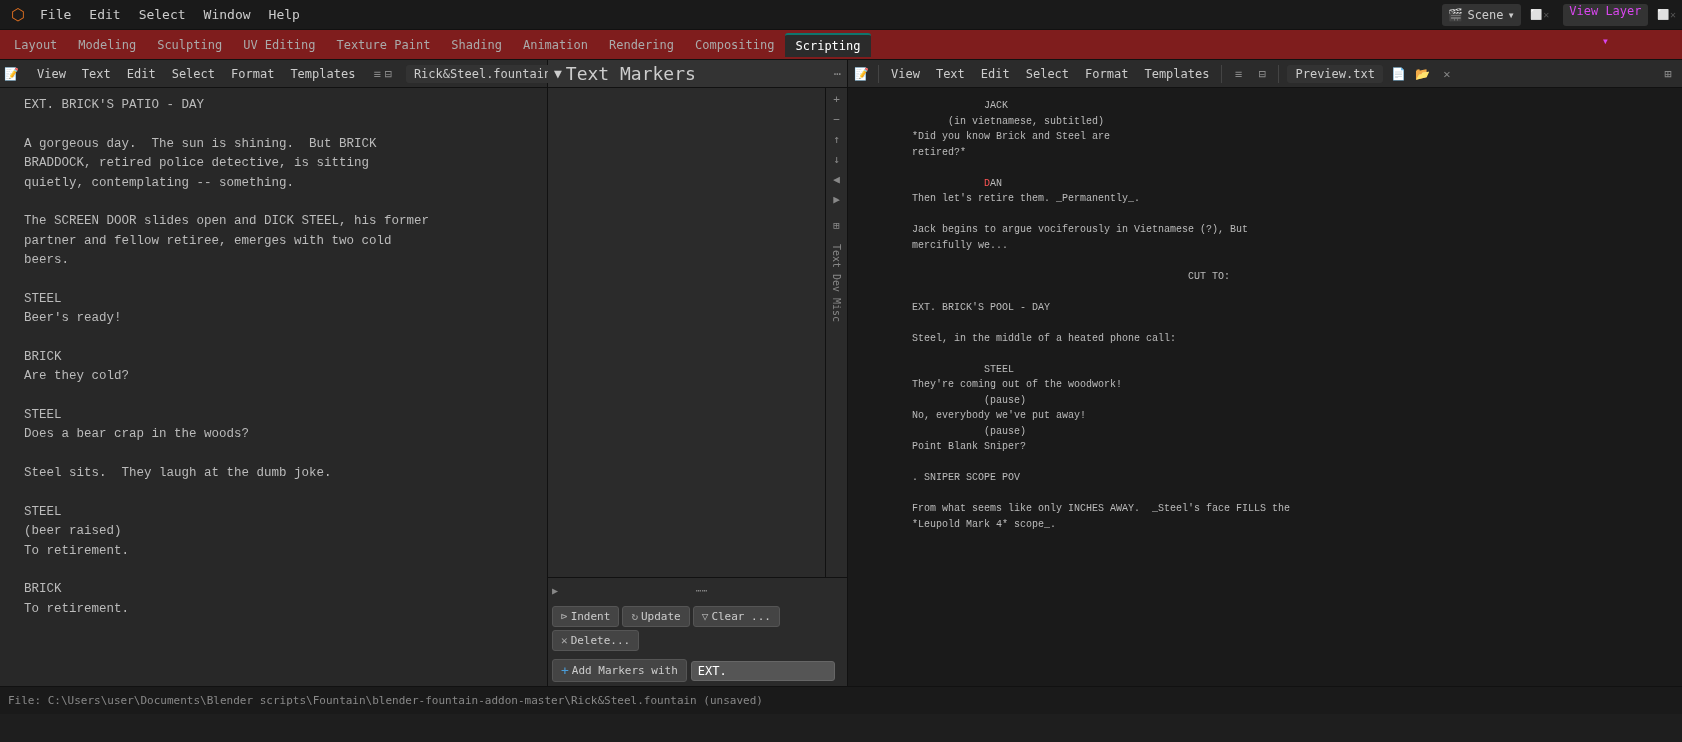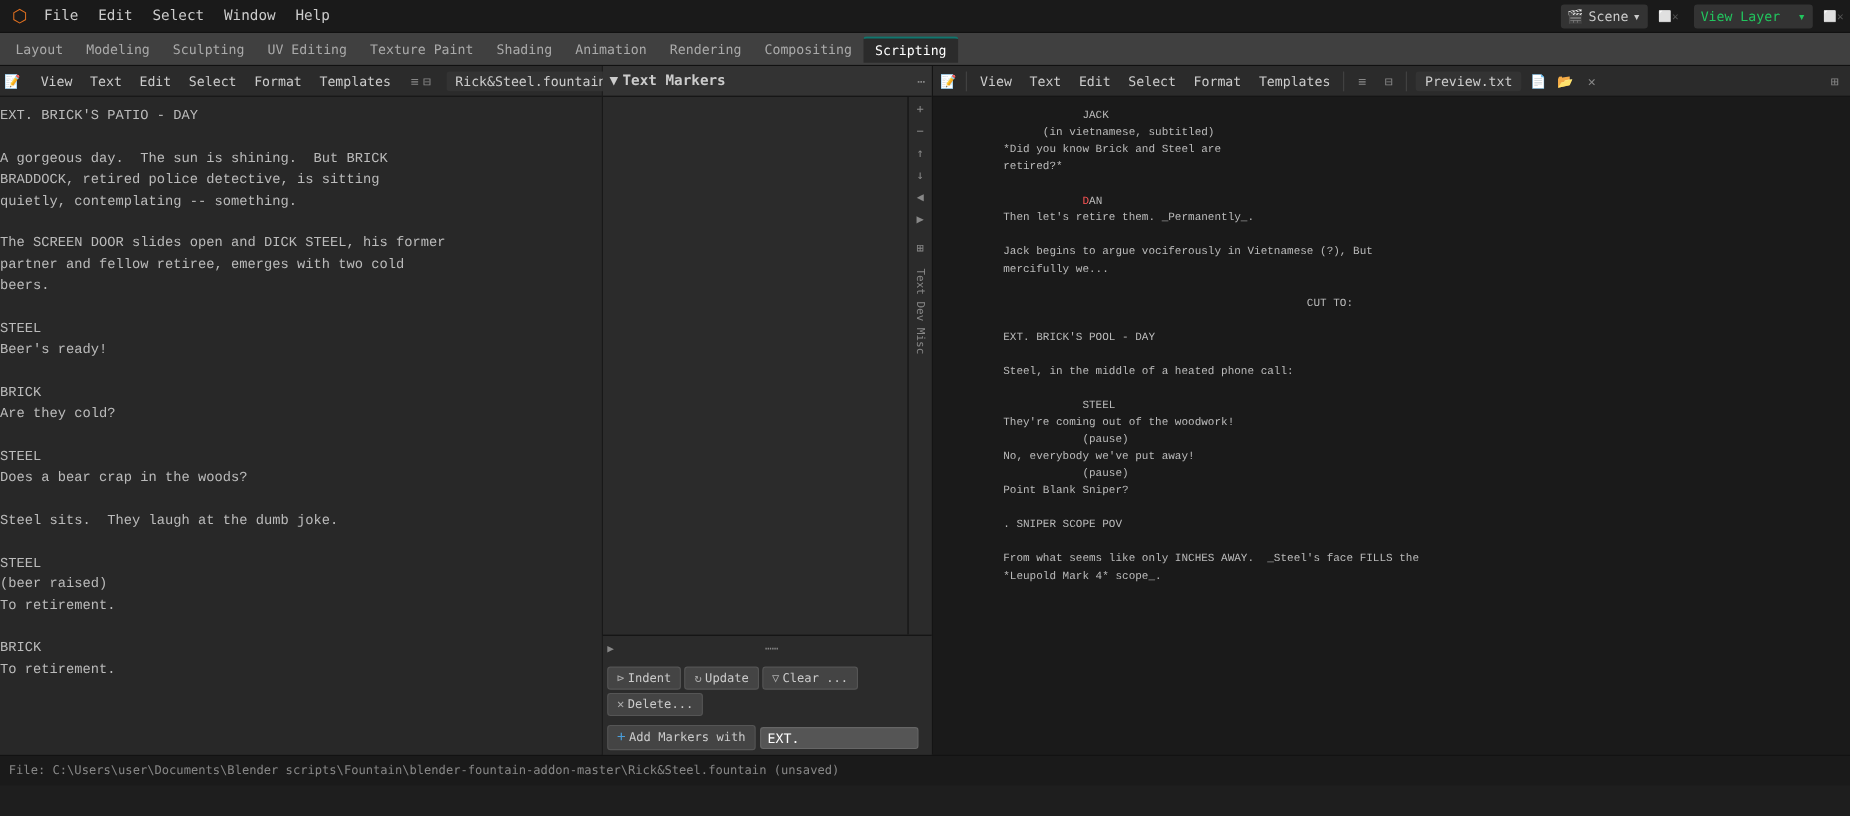--- a/index.html
+++ b/index.html
@@ -27,21 +27,21 @@
       cursor: pointer;
       border-radius: 3px;
       font-size: 13px;
       white-space: nowrap;
     }
 
     
     .workspace-tabs {
       display: flex;
       align-items: center;
-      background: #404040;
+      background: #7f1d1d;
       height: 30px;
       border-bottom: 1px solid #111;
       padding: 0 4px;
       gap: 1px;
     }
     .workspace-tab {
       padding: 4px 10px;
       color: #aaa;
       cursor: pointer;
       border-radius: 3px 3px 0 0;
@@ -112,21 +112,21 @@
       border: 1px solid #555;
       border-radius: 3px;
       cursor: pointer;
       font-size: 11px;
     }
     .toolbar-btn.active { background: #3a7ab5; color: #fff; }
 
     .editor-content {
       flex: 1;
       overflow: hidden;
-      padding: 8px 0;
+      padding: 8px 24px;
       color: #bbb;
       font-family: 'Courier New', monospace;
       font-size: 12.5px;
       line-height: 1.55;
       white-space: pre;
       background: #282828;
     }
 
     
     .middle-panel {
@@ -142,22 +142,22 @@
       display: flex;
       align-items: center;
       background: #333;
       height: 28px;
       padding: 0 6px;
       border-bottom: 1px solid #111;
       gap: 4px;
     }
     .markers-title {
       color: #ccc;
-      font-size: 13px;
-      font-weight: bold;
+      font-size: 18px;
+      font-weight: normal;
       flex: 1;
     }
     .markers-menu-icon {
       color: #888;
       cursor: pointer;
       font-size: 12px;
     }
 
     .markers-main {
       display: flex;
@@ -330,22 +330,23 @@
     }
     .view-layer-selector {
       display: flex;
       align-items: center;
       gap: 16px;
       padding: 0 6px;
       background: #333;
       border-radius: 3px;
       height: 22px;
       cursor: pointer;
-      color: #22c55e;
-      font-size: 12px;
+      color: #d946ef;
+      font-size: 12px;
+      flex-direction: column;
     }
 
     .cursor-text { color: #ff5555; }
 
     .global-top {
       display: flex;
       align-items: center;
       background: #1a1a1a;
       height: 30px;
       border-bottom: 1px solid #111;

